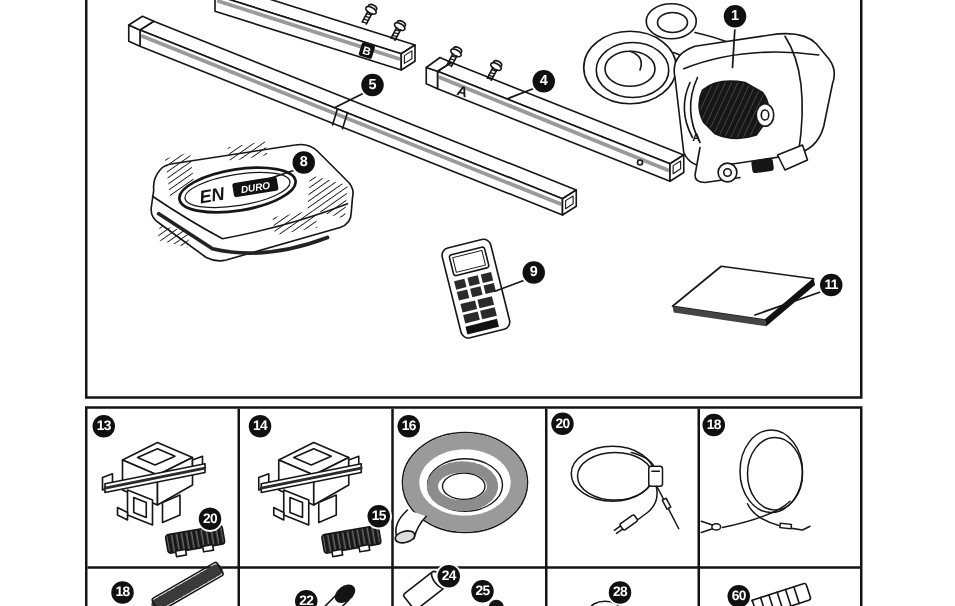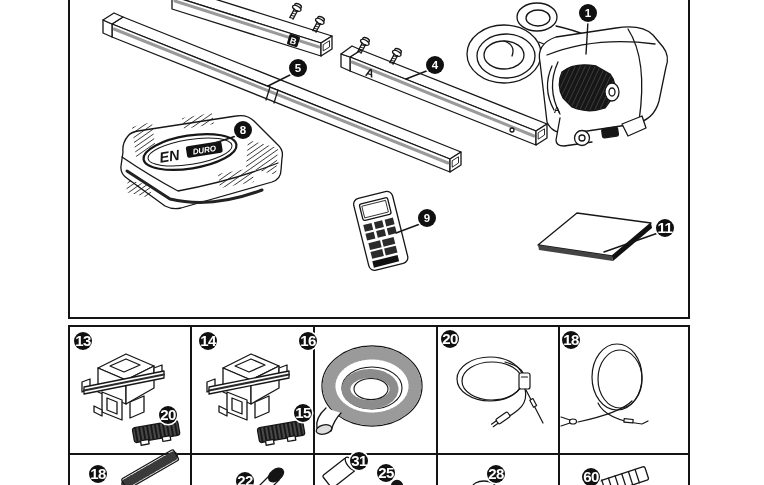--- a/index.html
+++ b/index.html
@@ -5,21 +5,21 @@
   html,body{margin:0;padding:0;background:#fff;}
   .page{position:relative;width:764px;height:485px;background:#ffffff;overflow:hidden;
         font-family:"Liberation Sans",sans-serif;color:#161616;}
   .panel{position:absolute;border:2.5px solid #141414;background:transparent;box-sizing:border-box;z-index:1;}
   .panel-top{left:68px;top:-8px;width:622px;height:327px;}
   .panel-grid{left:68px;top:325px;width:622px;height:210px;}
   .vd{position:absolute;width:2px;background:#141414;top:327px;height:158px;z-index:1;}
   .hd{position:absolute;left:70px;top:452.5px;width:618px;height:2px;background:#141414;z-index:1;}
   svg.art{position:absolute;left:0;top:0;z-index:2;}
   .badge{position:absolute;width:18px;height:18px;border-radius:50%;background:#101010;color:#fff;
-         font-weight:bold;font-size:15px;line-height:18px;text-align:center;letter-spacing:-0.5px;
+         font-weight:bold;font-size:11px;line-height:18px;text-align:center;letter-spacing:-0.5px;
          box-shadow:0 0 0 1.5px #fff;z-index:5;}
   .badge.one{font-size:11.5px;letter-spacing:0;}
 </style>
 </head>
 <body>
 
 <div class="page">
 
   <div class="panel panel-top"></div>
   <div class="panel panel-grid"></div>
@@ -262,23 +262,23 @@
   <div class="badge one" style="left:579px;top:4px">1</div>
   <div class="badge one" style="left:426px;top:56px">4</div>
   <div class="badge one" style="left:289px;top:59px">5</div>
   <div class="badge one" style="left:234px;top:121px">8</div>
   <div class="badge one" style="left:418px;top:209px">9</div>
   <div class="badge" style="left:656px;top:219px">11</div>
   <div class="badge" style="left:74px;top:332px">13</div>
   <div class="badge" style="left:159px;top:406px">20</div>
   <div class="badge" style="left:199px;top:332px">14</div>
   <div class="badge" style="left:294px;top:404px">15</div>
-  <div class="badge" style="left:299px;top:332px">16</div>
+  <div class="badge" style="left:318px;top:332px">16</div>
   <div class="badge" style="left:441px;top:330px">20</div>
   <div class="badge" style="left:562px;top:331px">18</div>
   <div class="badge" style="left:89px;top:465px">18</div>
   <div class="badge" style="left:236px;top:472px">22</div>
-  <div class="badge" style="left:350px;top:452px">31</div>
+  <div class="badge" style="left:350px;top:452px">24</div>
   <div class="badge" style="left:377px;top:464px">25</div>
   <div class="badge" style="left:487px;top:465px">28</div>
   <div class="badge" style="left:582px;top:468px">60</div>
 
 </div>
 
 </body></html>

